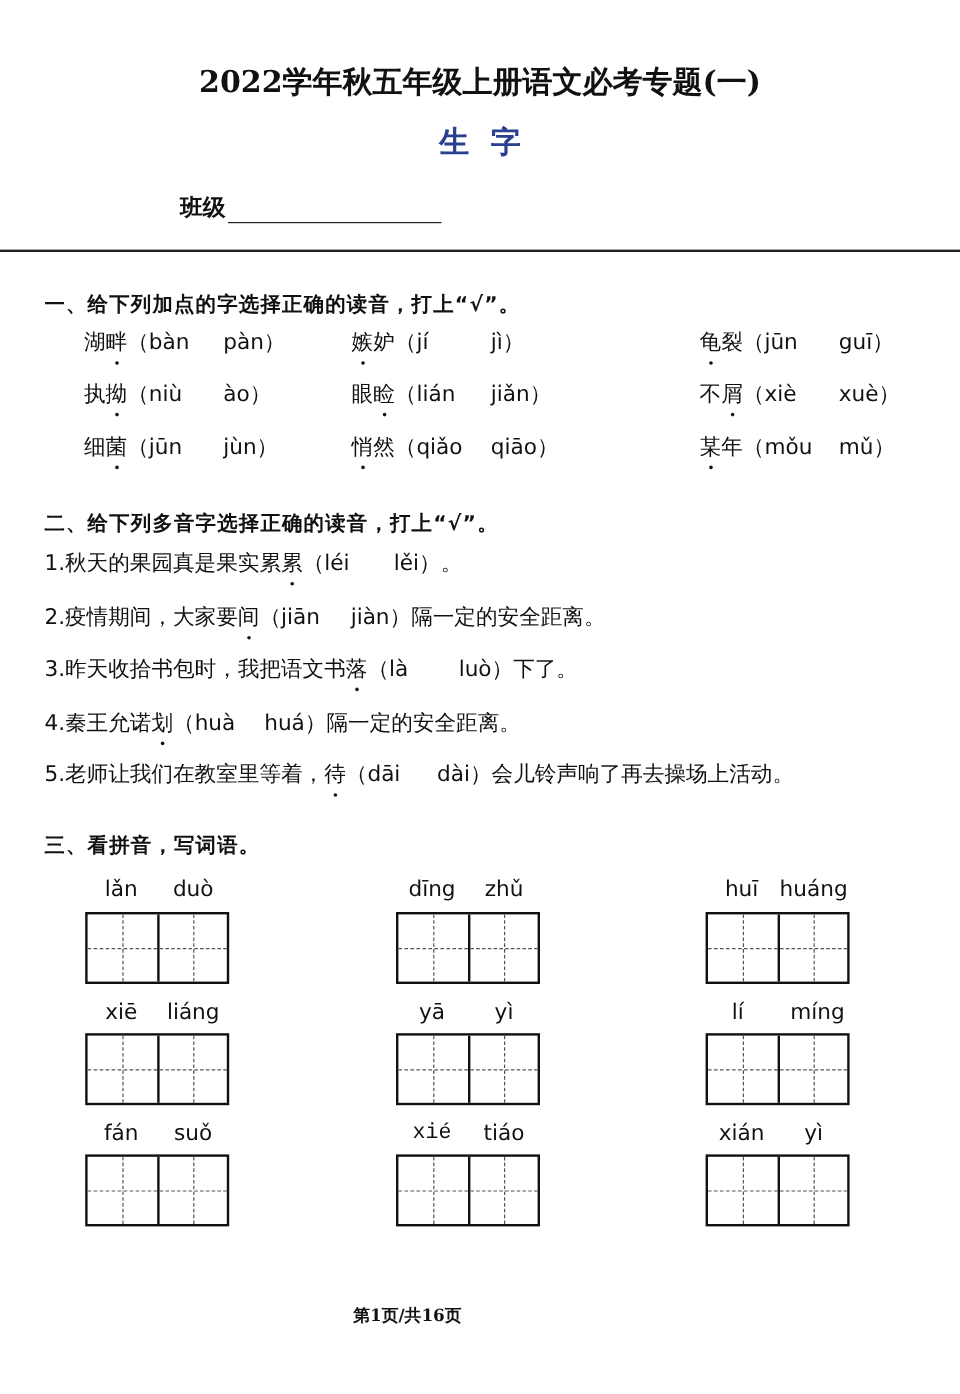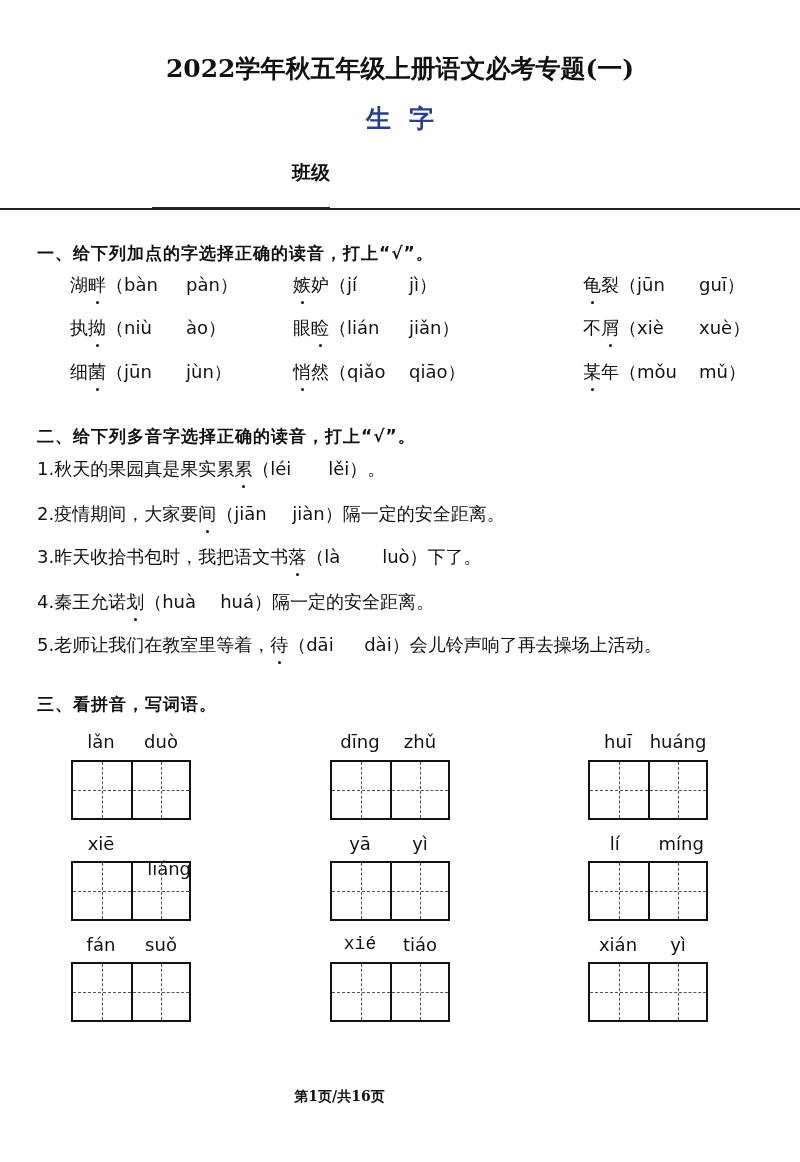--- a/index.html
+++ b/index.html
@@ -4,21 +4,21 @@
   <style>
     * { margin: 0; padding: 0; box-sizing: border-box; }
     html, body { width: 800px; height: 1162px; background: #ffffff; overflow: hidden; }
     body { position: relative; font-family: "DejaVu Sans", sans-serif; color: #111; }
 
     .title { position: absolute; top: 52px; left: 0; width: 800px; text-align: center;
       font-family: "DejaVu Serif", serif; font-weight: bold; font-size: 25px; letter-spacing: 0px; }
     .subtitle { position: absolute; top: 102px; left: 0; width: 800px; text-align: center;
       font-weight: bold; font-size: 25px; color: #2a3f8f; letter-spacing: 18px; padding-left: 18px; }
     .fields { position: absolute; top: 160px; left: 150px; display: flex; align-items: flex-end; font-weight: bold; font-size: 19px; }
-    .field { display: flex; align-items: flex-end; flex-direction: column; }
+    .field { display: flex; align-items: flex-end; }
     .field + .field { margin-left: 26px; }
     .field-line { display: inline-block; border-bottom: 1.5px solid #222; margin-left: 2px; height: 22px; }
     .divider { position: absolute; top: 208px; left: 0; width: 800px; border-top: 2px solid #222; }
 
     .sec-head { position: absolute; left: 37px; font-weight: bold; font-size: 17px; letter-spacing: 1px; }
 
     .q1-item { position: absolute; font-size: 18px; white-space: nowrap; }
     .hz { position: relative; display: inline-block; }
     .hz.dot::after { content: ""; position: absolute; left: 50%; bottom: -7px; width: 3px; height: 3px;
       margin-left: -1.5px; background: #111; border-radius: 50%; }
@@ -93,21 +93,21 @@
     <div class="pinyin" style="left: 588px; top: 731px; width: 120px; display: flex;">
       <span style="width: 60px; text-align: center;">huī</span>
       <span style="width: 60px; text-align: center;">huáng</span>
     </div>
     <div class="grid" style="left: 588px; top: 760px;">
       <div class="cell"></div>
       <div class="cell"></div>
     </div>
     <div class="pinyin" style="left: 71px; top: 833px; width: 120px; display: flex;">
       <span style="width: 60px; text-align: center;">xiē</span>
-      <span style="width: 60px; text-align: right; margin-top: 25px;">liáng</span>
+      <span style="width: 60px; text-align: center;">liáng</span>
     </div>
     <div class="grid" style="left: 71px; top: 861px;">
       <div class="cell"></div>
       <div class="cell"></div>
     </div>
     <div class="pinyin" style="left: 330px; top: 833px; width: 120px; display: flex;">
       <span style="width: 60px; text-align: center;">yā</span>
       <span style="width: 60px; text-align: center;">yì</span>
     </div>
     <div class="grid" style="left: 330px; top: 861px;">

